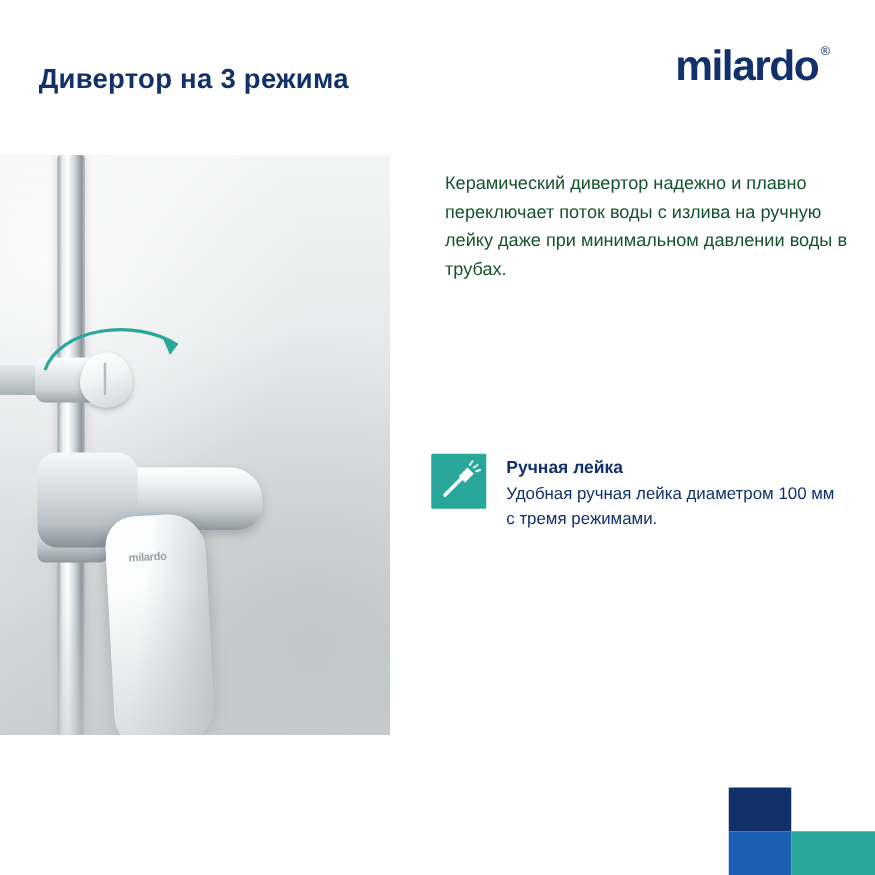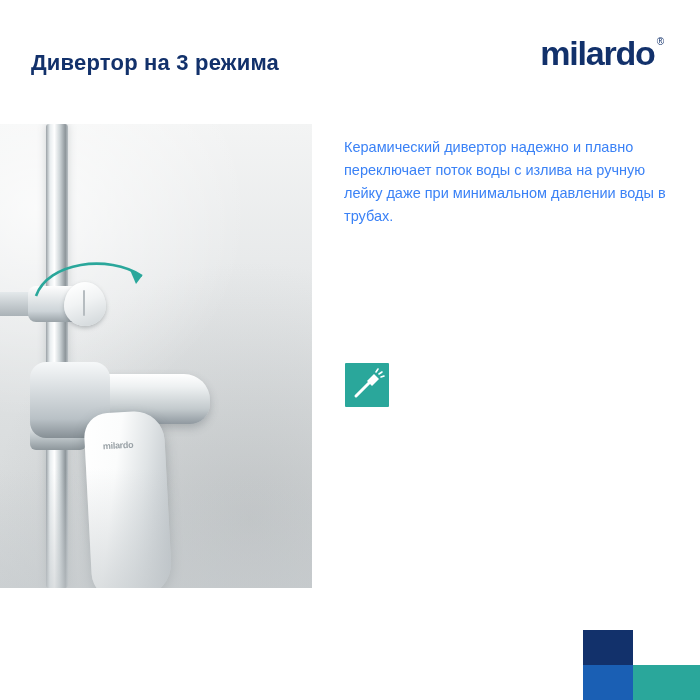--- a/index.html
+++ b/index.html
@@ -193,26 +193,26 @@
     left: 0;
     bottom: 0;
     width: 100%;
     height: 120px;
     background: linear-gradient(180deg, rgba(210,214,216,0) 0%, rgba(198,203,206,0.6) 100%);
   }
 
   
   .lead {
     position: absolute;
-    left: 344px;
+    left: 356px;
     top: 136px;
     width: 330px;
     font-size: 14.5px;
     line-height: 23px;
-    color: #3b82f6;
+    color: #14532d;
   }
 
   
   .feature {
     position: absolute;
     left: 345px;
     top: 363px;
     width: 330px;
     display: flex;
     gap: 16px;
@@ -308,19 +308,23 @@
       <svg viewBox="0 0 44 44" width="44" height="44">
         <path d="M11 33 L24 20" stroke="#ffffff" stroke-width="3" stroke-linecap="round" fill="none"></path>
         <path d="M22 18 L29 11 L34 16 L27 23 Z" fill="#ffffff"></path>
         <g stroke="#ffffff" stroke-width="1.6" stroke-linecap="round">
           <path d="M31 9 L33 6"></path>
           <path d="M34 11 L37 9"></path>
           <path d="M36 14 L39 13"></path>
         </g>
       </svg>
     </div>
+    <div class="feature-text">
+      <div class="feature-title">Ручная лейка</div>
+      <div class="feature-desc">Удобная ручная лейка диаметром 100 мм с тремя режимами.</div>
+    </div>
   </div>
 
   <div class="deco-navy"></div>
   <div class="deco-blue"></div>
   <div class="deco-teal"></div>
 
 </div>
 
 </body></html>

